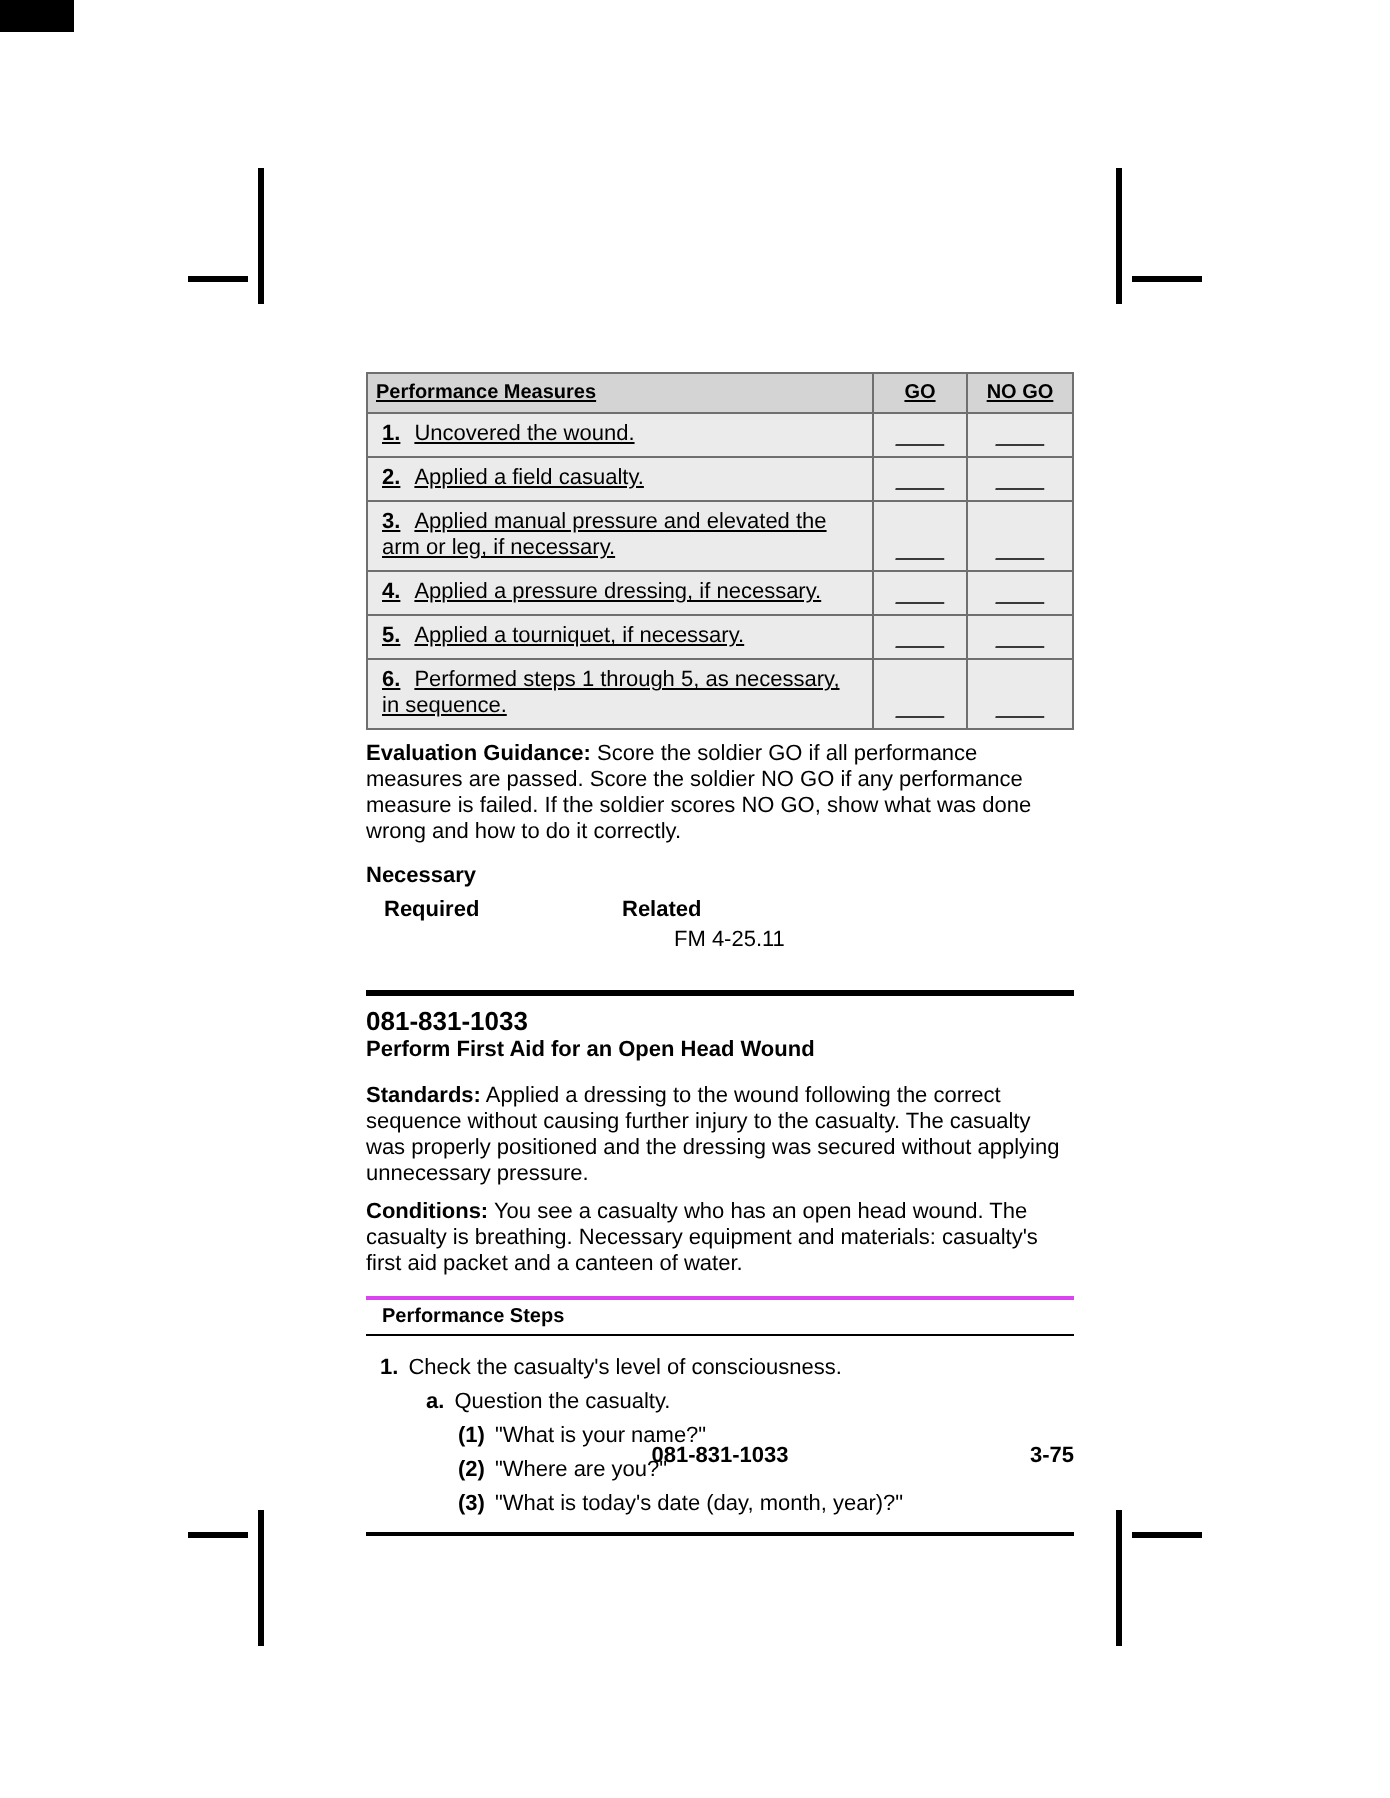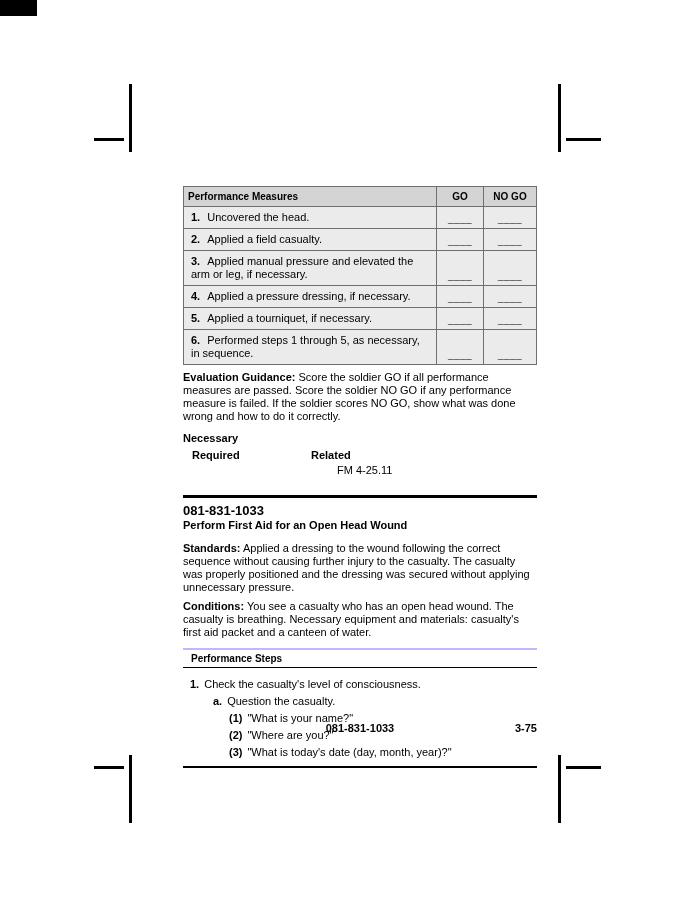--- a/index.html
+++ b/index.html
@@ -40,20 +40,21 @@
 
   
   table.measures {
     border-collapse: collapse;
     width: 100%;
     font-size: 11px;
     line-height: 13px;
   }
   .measures th, .measures td {
     border: 1px solid #6f6f6f;
+    text-decoration: underline;
   }
   .measures thead th {
     background: var(--header_bg, #d4d4d4);
     font-weight: bold;
     font-size: 10px;
     padding: 3px 4px;
     text-align: left;
     white-space: nowrap;
   }
   .measures thead th.go-col, .measures thead th.nogo-col { text-align: center; }
@@ -102,21 +103,21 @@
     font-size: 11px;
     font-weight: bold;
     margin-top: 1px;
   }
   .task-para { margin-top: 10px; }
   .task-para + .task-para { margin-top: 6px; }
 
   
   .steps-header-bar {
     margin-top: 9px;
-    border-top: 2px solid #c4b5fd;
+    border-top: 2px solid #d946ef;
     border-bottom: 1px solid #000;
     font-size: 10px;
     font-weight: bold;
     padding: 2px 0 2px 8px;
   }
   .steps-body { padding-top: 7px; }
   .step { margin-top: 3px; }
   .step.level1 { padding-left: 7px; }
   .step.level2 { padding-left: 30px; margin-top: 4px; }
   .step.level3 { padding-left: 46px; margin-top: 4px; }
@@ -159,21 +160,21 @@
     <table class="measures">
       <thead>
         <tr>
           <th>Performance Measures</th>
           <th class="go-col">GO</th>
           <th class="nogo-col">NO GO</th>
         </tr>
       </thead>
       <tbody>
         <tr>
-          <td><span class="num">1.</span><span>Uncovered the head.</span></td>
+          <td><span class="num">1.</span><span>Uncovered the wound.</span></td>
           <td class="blank">____</td>
           <td class="blank">____</td>
         </tr>
         <tr>
           <td><span class="num">2.</span><span>Applied a field casualty.</span></td>
           <td class="blank">____</td>
           <td class="blank">____</td>
         </tr>
         <tr>
           <td><span class="num">3.</span><span>Applied manual pressure and elevated the arm or leg, if necessary.</span></td>

